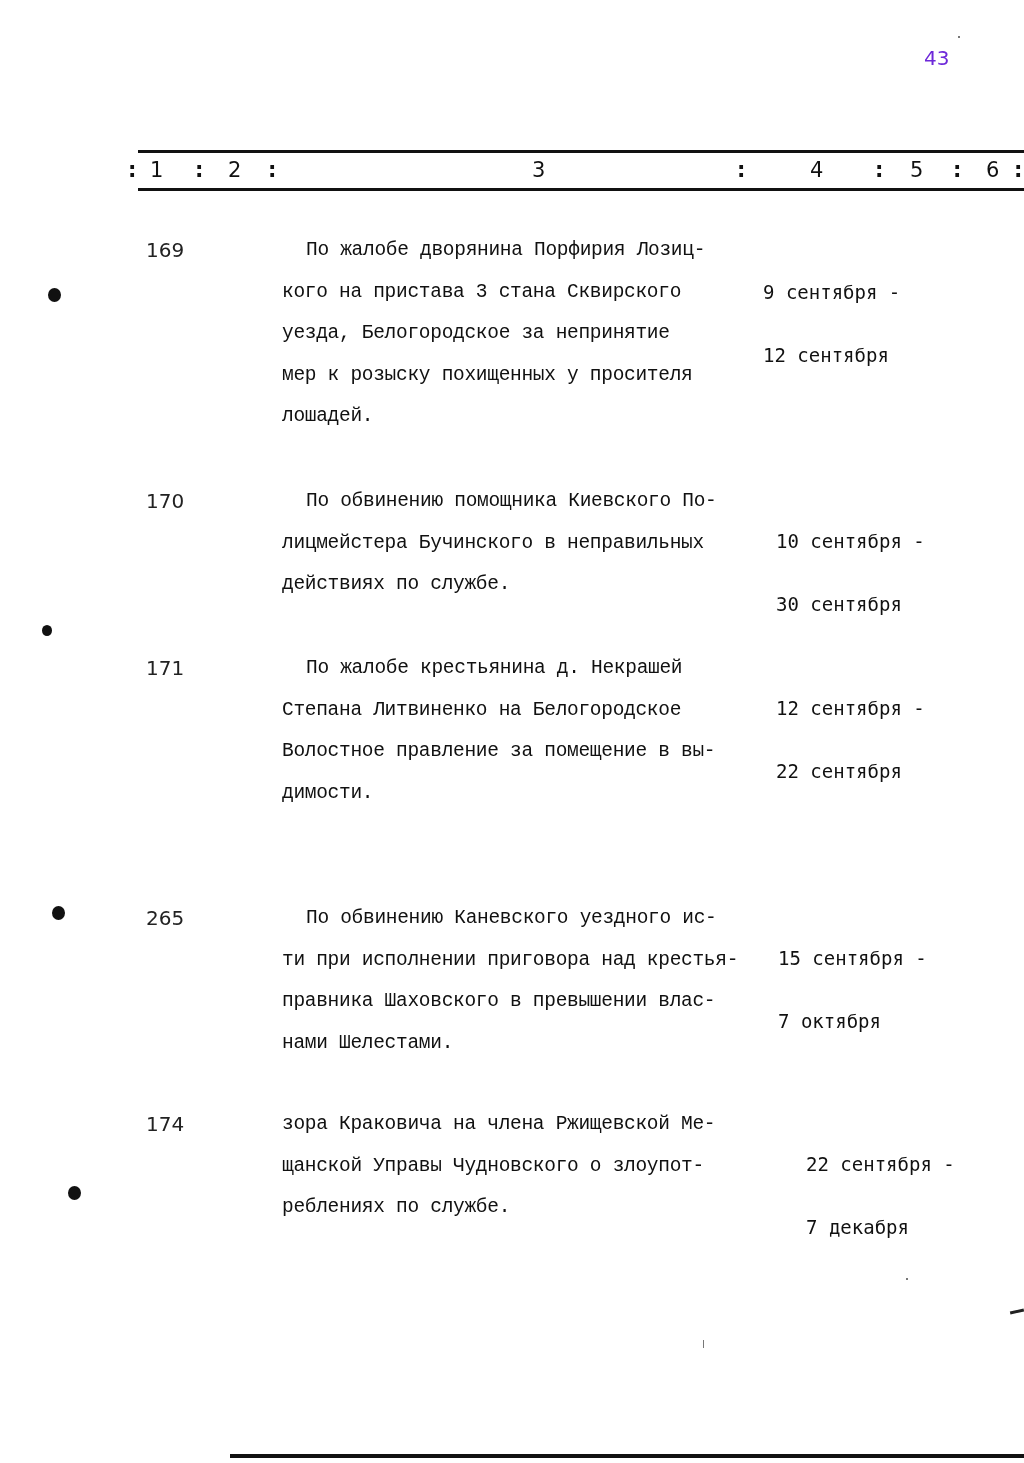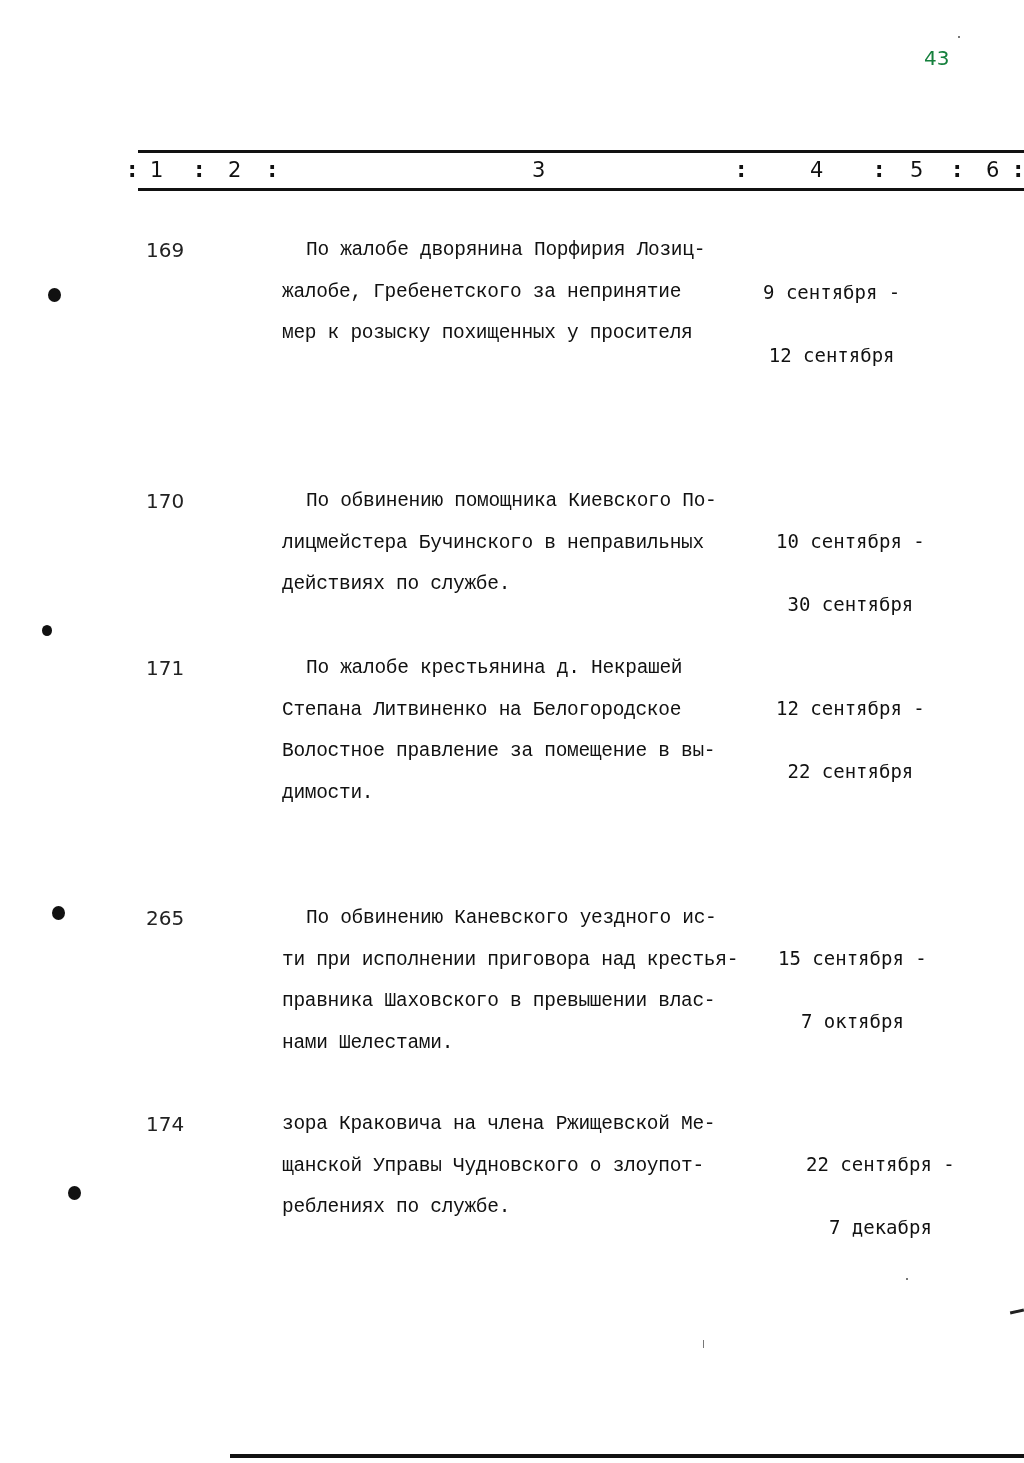--- a/index.html
+++ b/index.html
@@ -7,21 +7,21 @@
       width: 1024px; height: 1463px;
       background: #ffffff;
       position: relative;
       overflow: hidden;
       font-family: "Liberation Mono", "DejaVu Sans Mono", monospace;
       color: #111;
     }
     .page-number {
       position: absolute; left: 924px; top: 46px;
       font-family: "DejaVu Sans", sans-serif;
-      font-size: 20px; color: #15803d;
+      font-size: 20px; color: #6d28d9;
     }
     .rule {
       position: absolute; left: 138px; width: 886px; height: 3px;
       background: #111;
     }
     .rule.top { top: 150px; }
     .rule.bottom { top: 188px; }
     .header-row {
       position: absolute; top: 158px; left: 0; width: 1024px; height: 28px;
       font-family: "DejaVu Sans", sans-serif; font-size: 21px; color: #111;
@@ -38,21 +38,21 @@
       font-size: 19.5px; line-height: 41.5px; letter-spacing: -0.3px;
       margin-top: -8px;
     }
     .entry-text .line { display: block; white-space: nowrap; }
     .entry-text .line.first { text-indent: 24px; }
     .entry-dates {
       position: absolute; top: 0;
       font-family: "DejaVu Sans Mono", monospace;
       font-size: 19px; line-height: 21px; white-space: pre;
     }
-    .entry-dates .line { display: block; text-align: center; }
+    .entry-dates .line { display: block; }
     .hole {
       position: absolute; width: 13px; height: 14px; border-radius: 50%;
       background: #111;
     }
     .bottom-rule {
       position: absolute; left: 230px; top: 1454px; width: 794px; height: 4px;
       background: #111;
     }
     .speck { position: absolute; background: #777; width: 2px; height: 2px; }
     .edge-mark {
@@ -80,22 +80,24 @@
   <span class="colsep" style="left:953px">:</span>
   <span style="left:986px">6</span>
   <span class="colsep" style="left:1014px">:</span>
 </div>
 <div class="rule bottom"></div>
 
 <div class="entry" style="top:238px">
   <span class="entry-num">169</span>
   <div class="entry-text">
     <span class="line first">По жалобе дворянина Порфирия Лозиц-</span>
-    <span class="line">жалобе, Гребенетского за непринятие</span>
+    <span class="line">кого на пристава 3 стана Сквирского</span>
+    <span class="line">уезда, Белогородское за непринятие</span>
     <span class="line">мер к розыску похищенных у просителя</span>
+    <span class="line">лошадей.</span>
   </div>
   <div class="entry-dates" style="left:763px; top:2px">
     <span class="line">9 сентября -</span>
     <span class="line">12 сентября</span>
   </div>
 </div>
 
 <div class="entry" style="top:489px">
   <span class="entry-num">170</span>
   <div class="entry-text">

